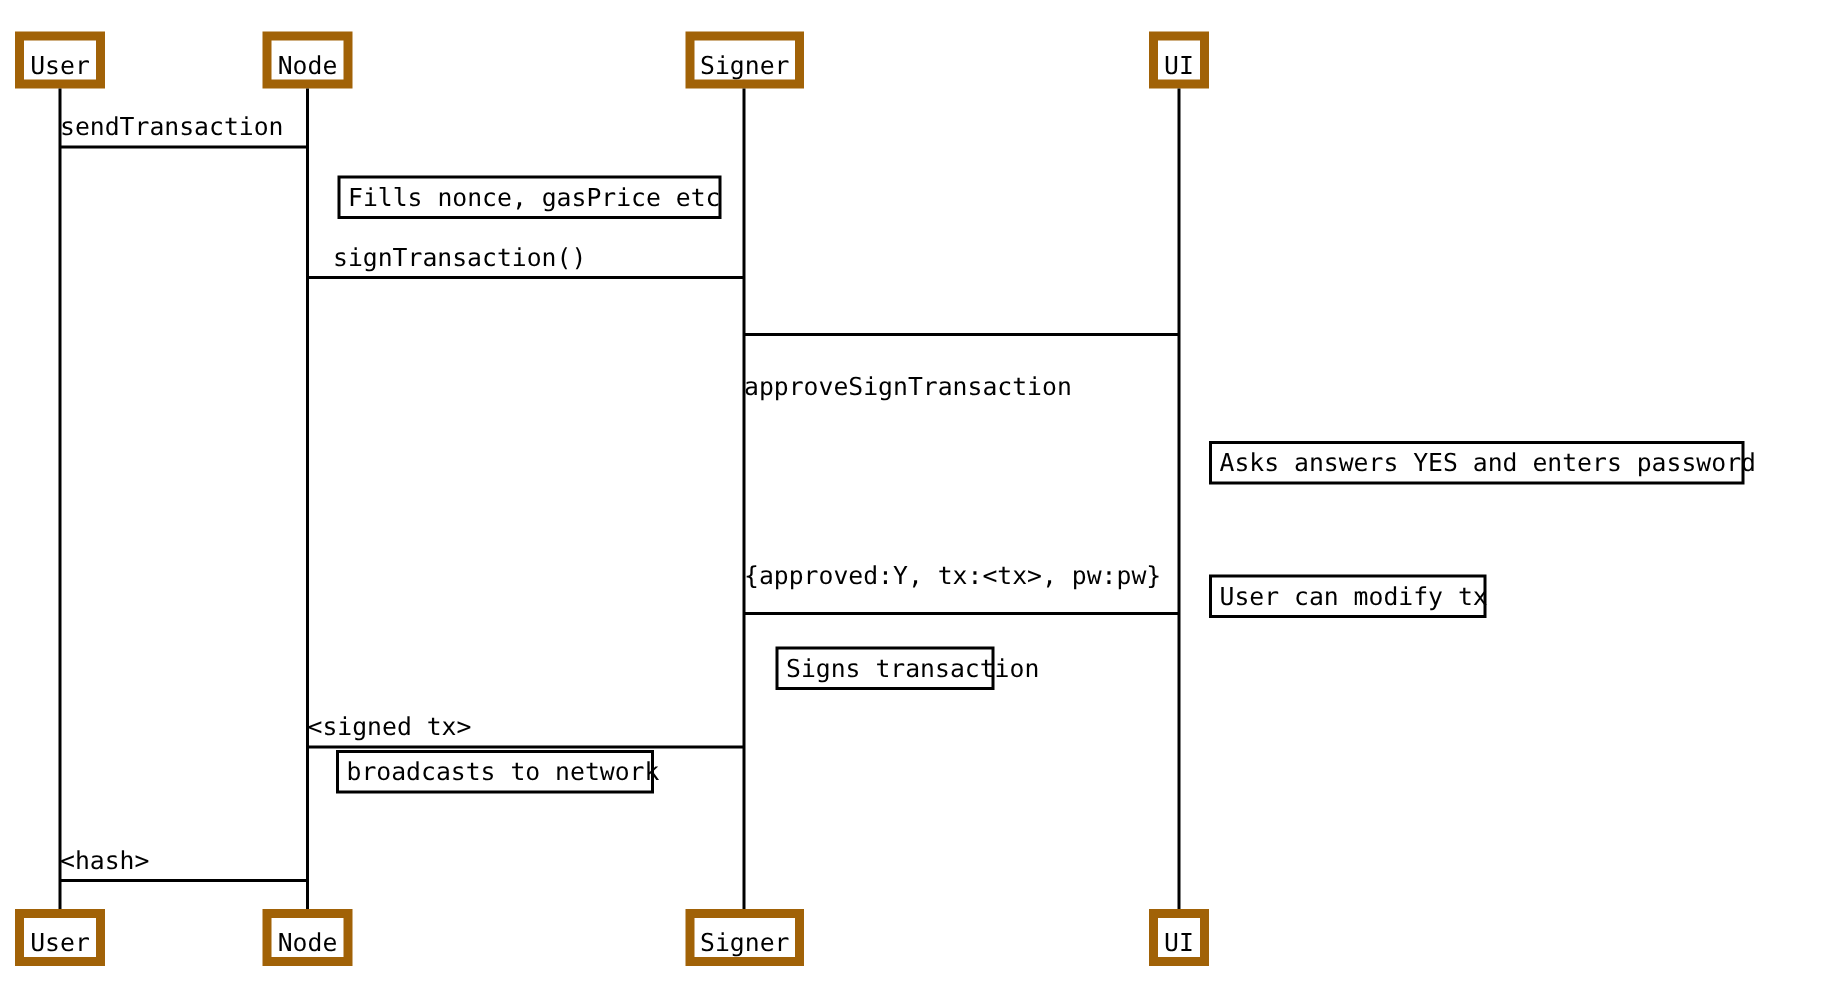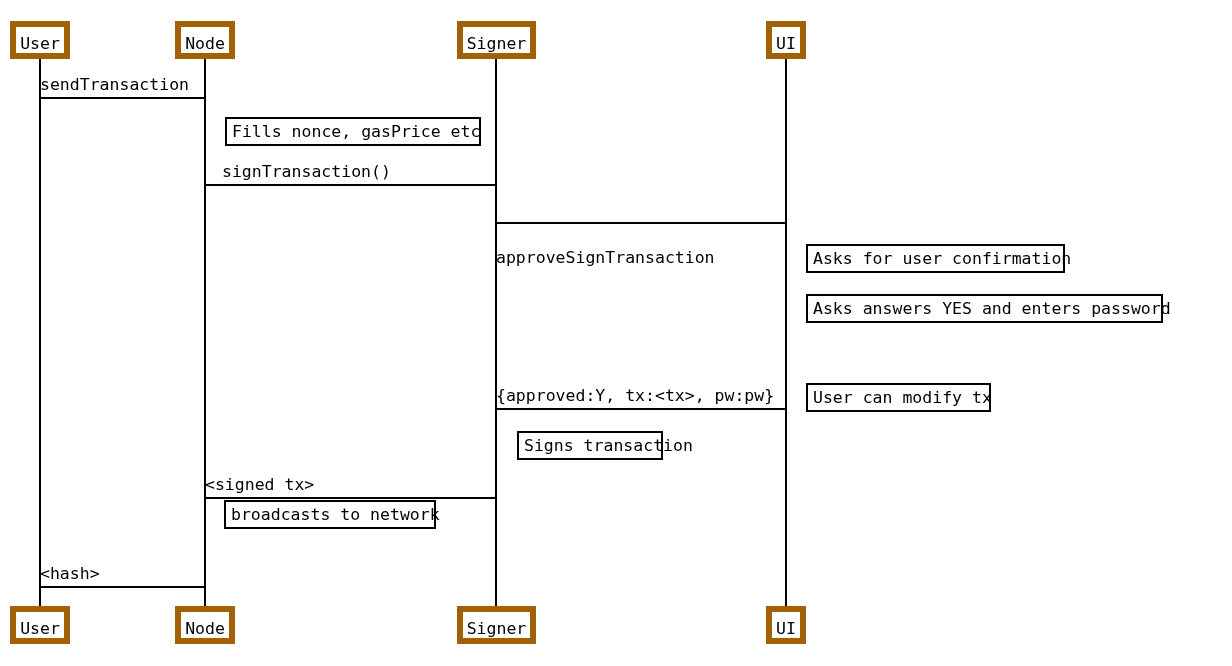--- a/index.html
+++ b/index.html
@@ -75,25 +75,24 @@
   <div class="msg-line" style="left:40px; top:97px; width:165px;"></div>
 
   <div class="note" style="left:225px; top:117px; width:256px;">Fills nonce, gasPrice etc</div>
 
   <div class="msg-label" style="left:222px; top:164px; width:291px;">signTransaction()</div>
   <div class="msg-line" style="left:205px; top:184px; width:291px;"></div>
 
   <div class="msg-label" style="left:496px; top:218px; width:312px;margin-top:32px;">approveSignTransaction</div>
   <div class="msg-line" style="left:496px; top:222px; width:290px;"></div>
 
-  <div class="note" style="left:806px; top:244px; width:259px;">Asks for user confirmation</div>
   <div class="note" style="left:806px; top:294px; width:357px;">Asks answers YES and enters password</div>
   <div class="note" style="left:806px; top:344px; width:185px;margin-top:39px;">User can modify tx</div>
 
-  <div class="msg-label" style="left:496px; top:388px; width:274px;">{approved:Y, tx:&lt;tx&gt;, pw:pw}</div>
+  <div class="msg-label" style="left:496px; top:376px; width:274px;">{approved:Y, tx:&lt;tx&gt;, pw:pw}</div>
   <div class="msg-line" style="left:496px; top:408px; width:290px;"></div>
 
   <div class="note" style="left:517px; top:431px; width:146px;">Signs transaction</div>
 
   <div class="msg-label" style="left:205px; top:477px; width:238px;">&lt;signed tx&gt;</div>
   <div class="msg-line" style="left:205px; top:497px; width:291px;"></div>
 
   <div class="note" style="left:224px; top:500px; width:212px;">broadcasts to network</div>
 
   <div class="msg-label" style="left:40px; top:566px; width:189px;">&lt;hash&gt;</div>

